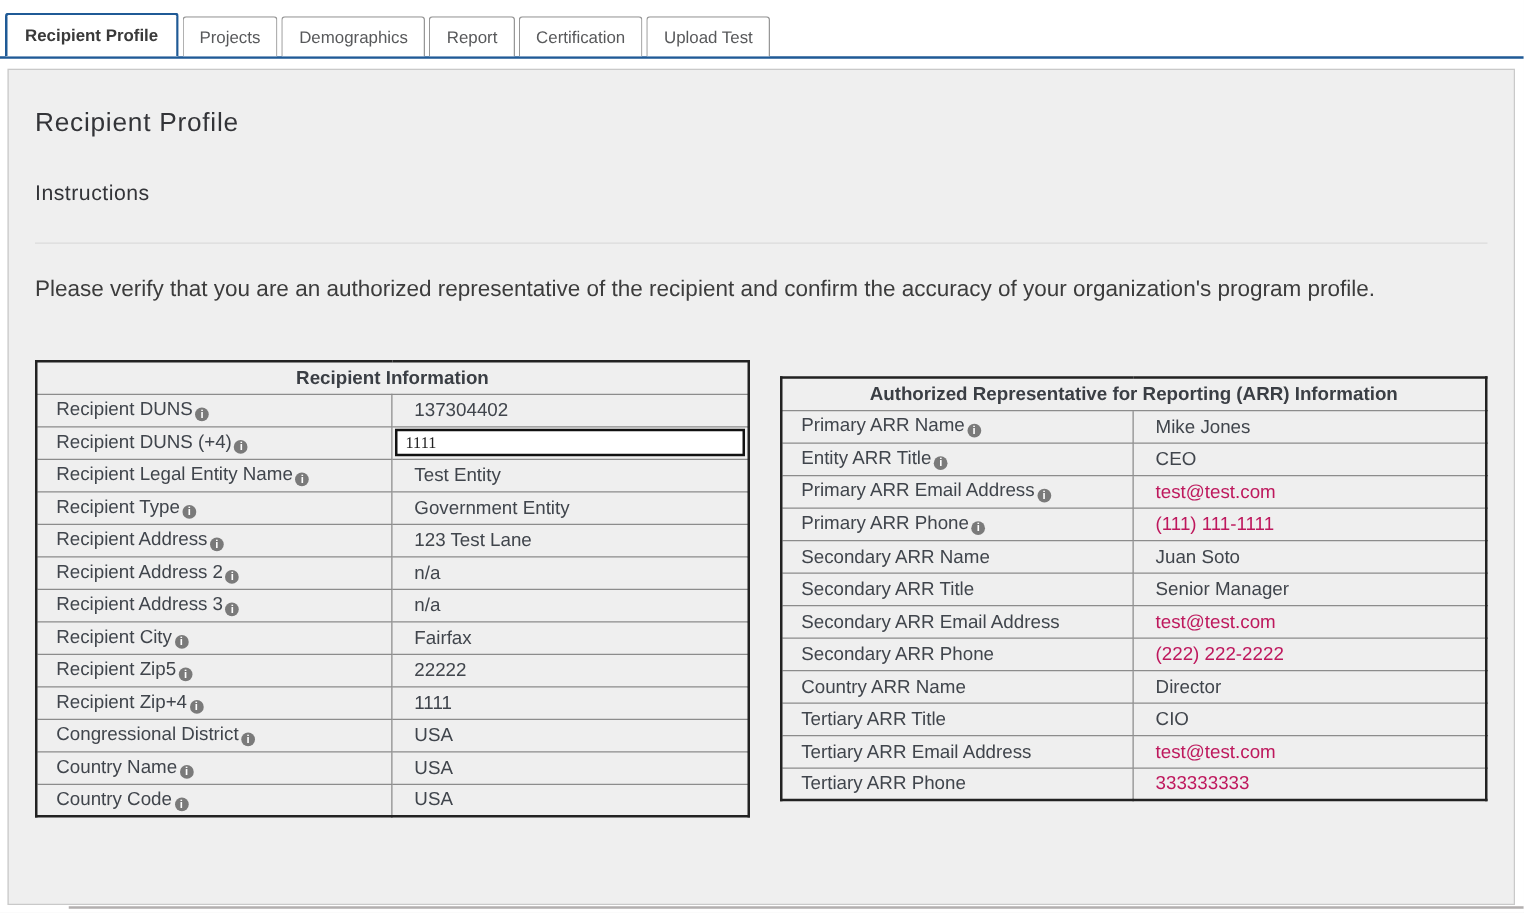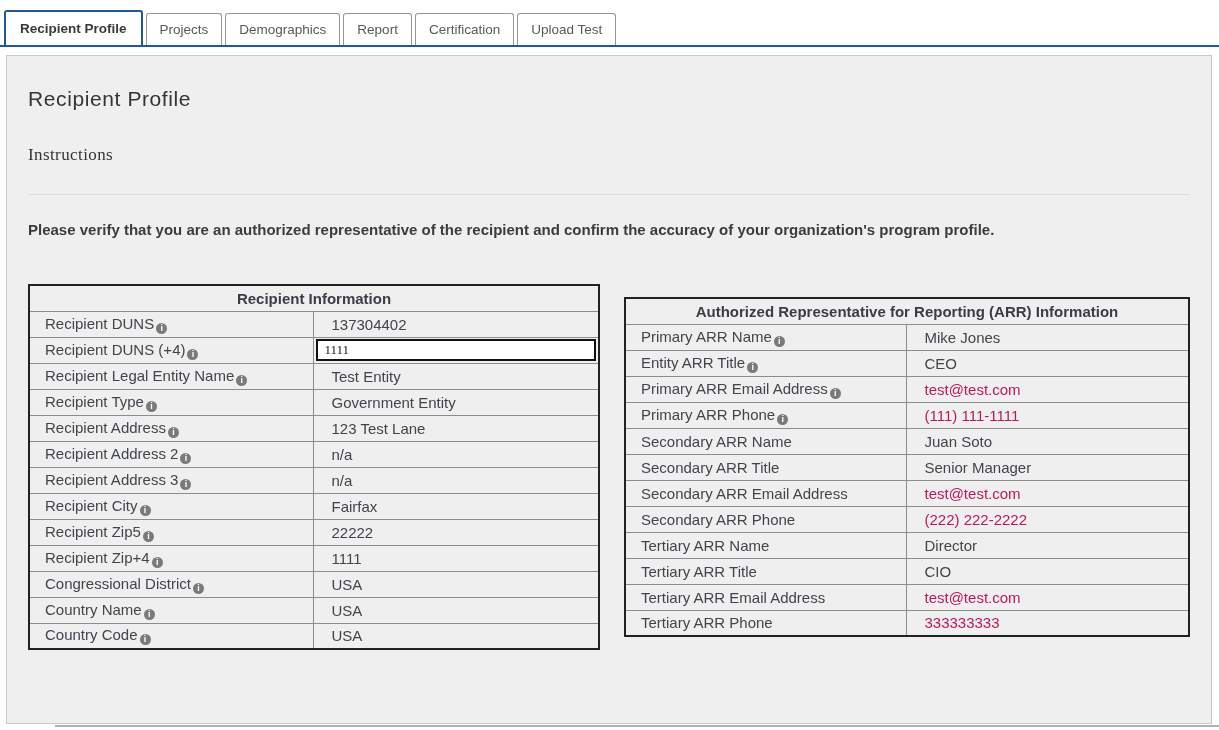--- a/index.html
+++ b/index.html
@@ -52,32 +52,30 @@
     font-weight: 500;
     letter-spacing: 0.6px;
     color: #333438;
   }
   .section-heading {
     margin: 34px 0 0 11px;
     font-size: 17px;
     font-weight: 500;
     letter-spacing: 0.4px;
     color: #333438;
-    font-family: Liberation Serif, serif;
   }
   .divider {
     border: none;
     border-top: 1px solid #dcdcdc;
     margin: 29px 11px 0 11px;
   }
   .instructions-text {
     margin: 26px 11px 0 11px;
-    font-size: 15px;
+    font-size: 18px;
     color: #3c3c3c;
-    font-weight: bold;
   }
   
   .tables {
     display: flex;
     gap: 24px;
     margin: 46px 11px 0 11px;
     align-items: center;
   }
   table.info-table {
     border-collapse: collapse;
@@ -256,21 +254,21 @@
           </tr>
           <tr>
             <td class="label-cell"><span>Secondary ARR Email Address</span></td>
             <td class="value-cell"><a class="cell-link">test@test.com</a></td>
           </tr>
           <tr>
             <td class="label-cell"><span>Secondary ARR Phone</span></td>
             <td class="value-cell"><a class="cell-link">(222) 222-2222</a></td>
           </tr>
           <tr>
-            <td class="label-cell"><span>Tertiary ARR Name</span></td>
+            <td class="label-cell"><span>Country ARR Name</span></td>
             <td class="value-cell"><span>Director</span></td>
           </tr>
           <tr>
             <td class="label-cell"><span>Tertiary ARR Title</span></td>
             <td class="value-cell"><span>CIO</span></td>
           </tr>
           <tr>
             <td class="label-cell"><span>Tertiary ARR Email Address</span></td>
             <td class="value-cell"><a class="cell-link">test@test.com</a></td>
           </tr>

